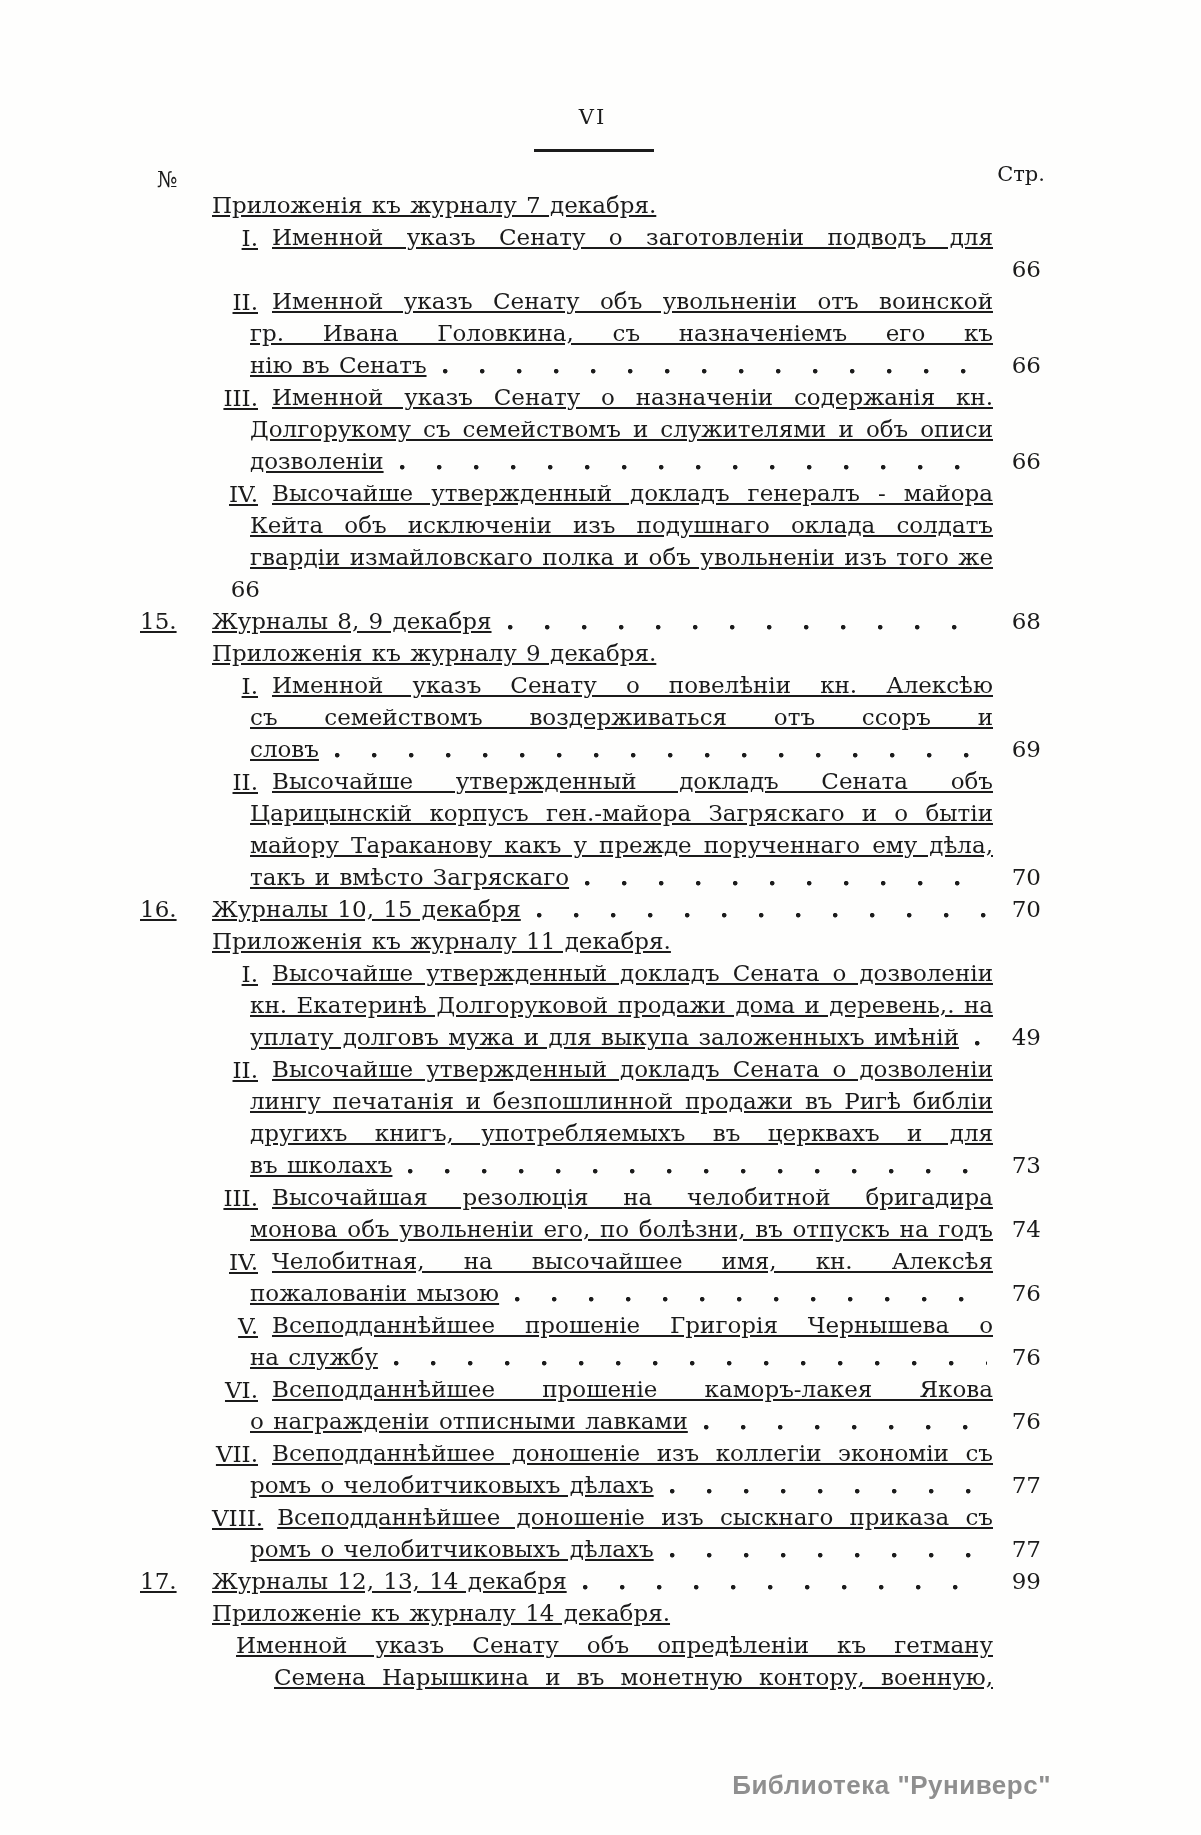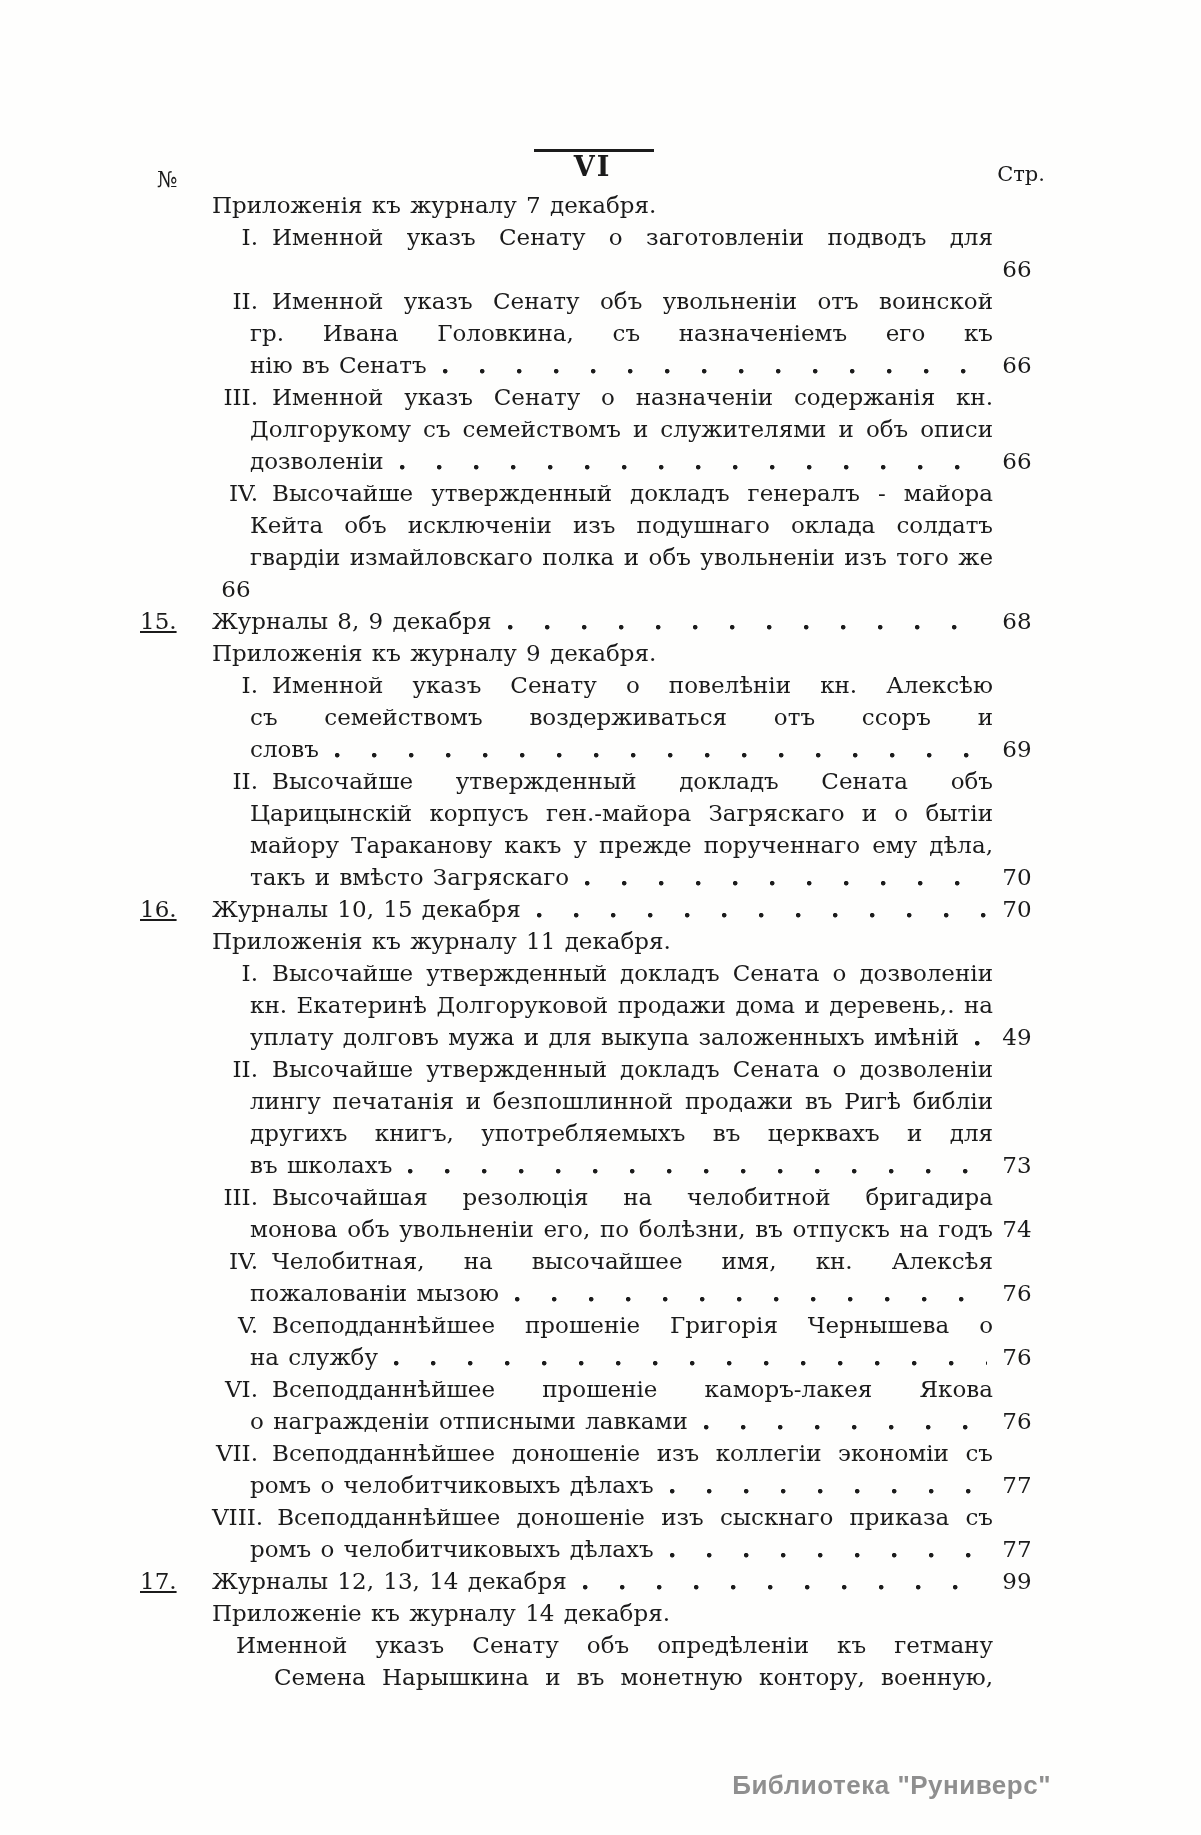--- a/index.html
+++ b/index.html
@@ -9,21 +9,21 @@
     background: #fefefdj;
     background: #fefefd;
     font-family: "DejaVu Serif", serif;
     color: #1b1b1b;
     overflow: hidden;
   }
   
   .folio {
     position: absolute; top: 105px; left: 140px; right: 156px;
     text-align: center;
-    font-size: 27px; font-weight: 700; letter-spacing: 2px; margin-top: 46px;
+    font-size: 21px; font-weight: 400; letter-spacing: 2px;
   }
   .folio-rule {
     position: absolute; top: 149px; left: 534px; width: 120px;
     border-top: 3px solid #1c1c1c; height: 0;
   }
   .col-num-header {
     position: absolute; left: 157px; top: 167px; font-size: 22px;
   }
   .col-page-header {
     position: absolute; right: 156px; top: 162px; font-size: 21px;
@@ -32,22 +32,22 @@
   .toc {
     position: absolute; top: 190px; left: 140px; right: 156px;
   }
   .trow {
     display: flex; align-items: baseline;
     height: 32px; line-height: 31px;
     font-size: 23px; word-spacing: 2px;
     white-space: nowrap;
   }
   .num  { flex: 0 0 72px; text-decoration: underline; }
-  .body { flex: 1 1 auto; display: flex; align-items: flex-start; min-width: 0; }
-  .pagecol { flex: 0 0 48px; text-align: center; padding-right: 4px; }
+  .body { flex: 1 1 auto; display: flex; align-items: flex-end; min-width: 0; text-decoration: underline; }
+  .pagecol { flex: 0 0 48px; text-align: right; padding-right: 4px; }
   .marker { flex: 0 0 46px; text-align: right; margin-right: 14px; }
   .cont   .text { margin-left: 38px; }
   .final1 .text { margin-left: 24px; }
   .final2 .text { margin-left: 62px; }
   .justify .text {
     flex: 1 1 auto;
     text-align: justify; text-align-last: justify;
     white-space: normal; overflow: hidden; max-height: 32px;
   }
   .leader {

